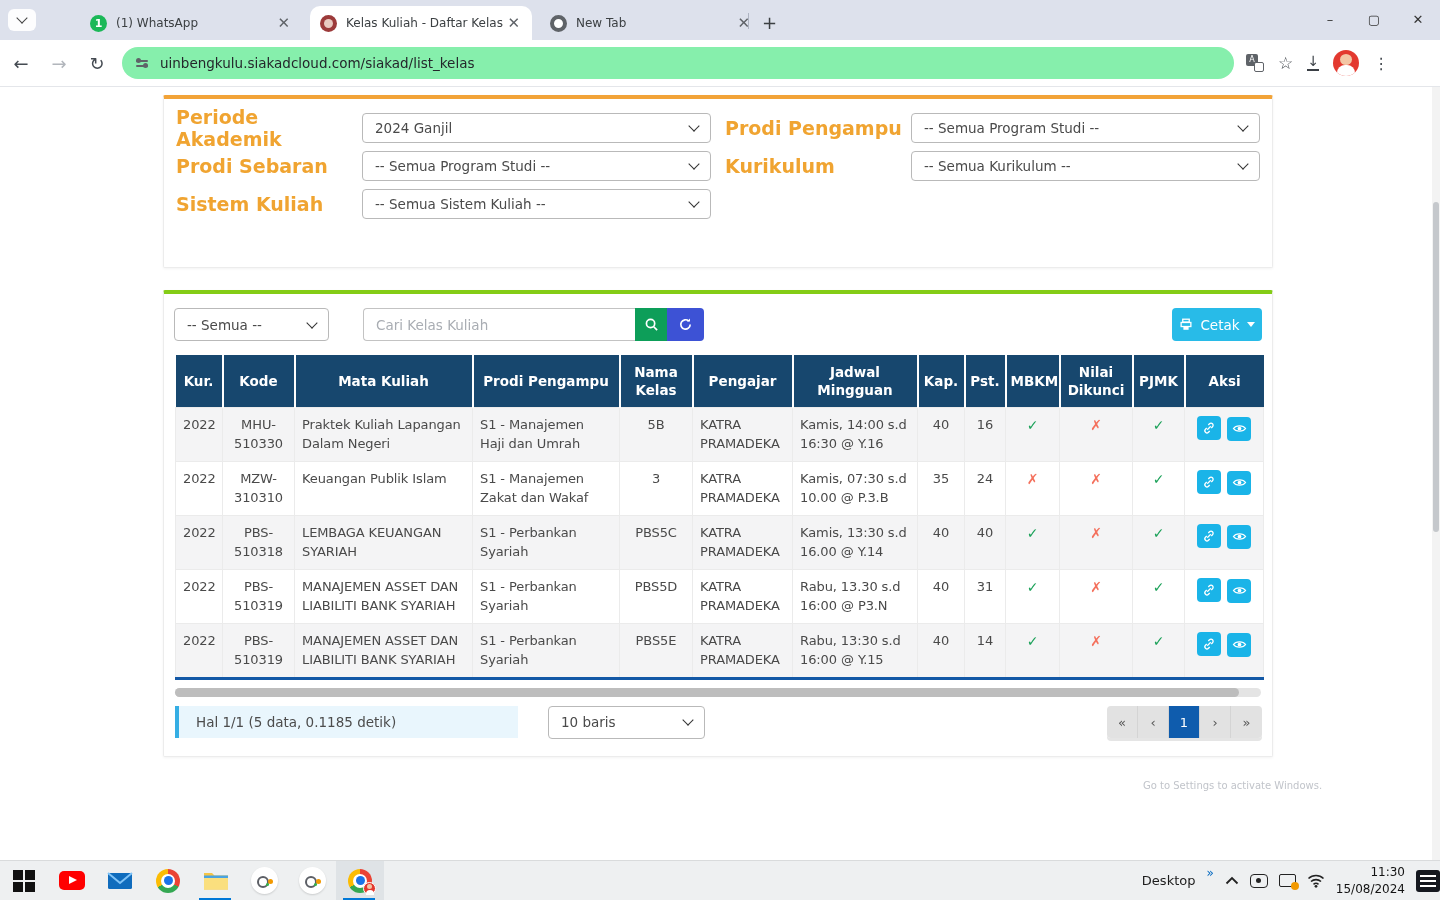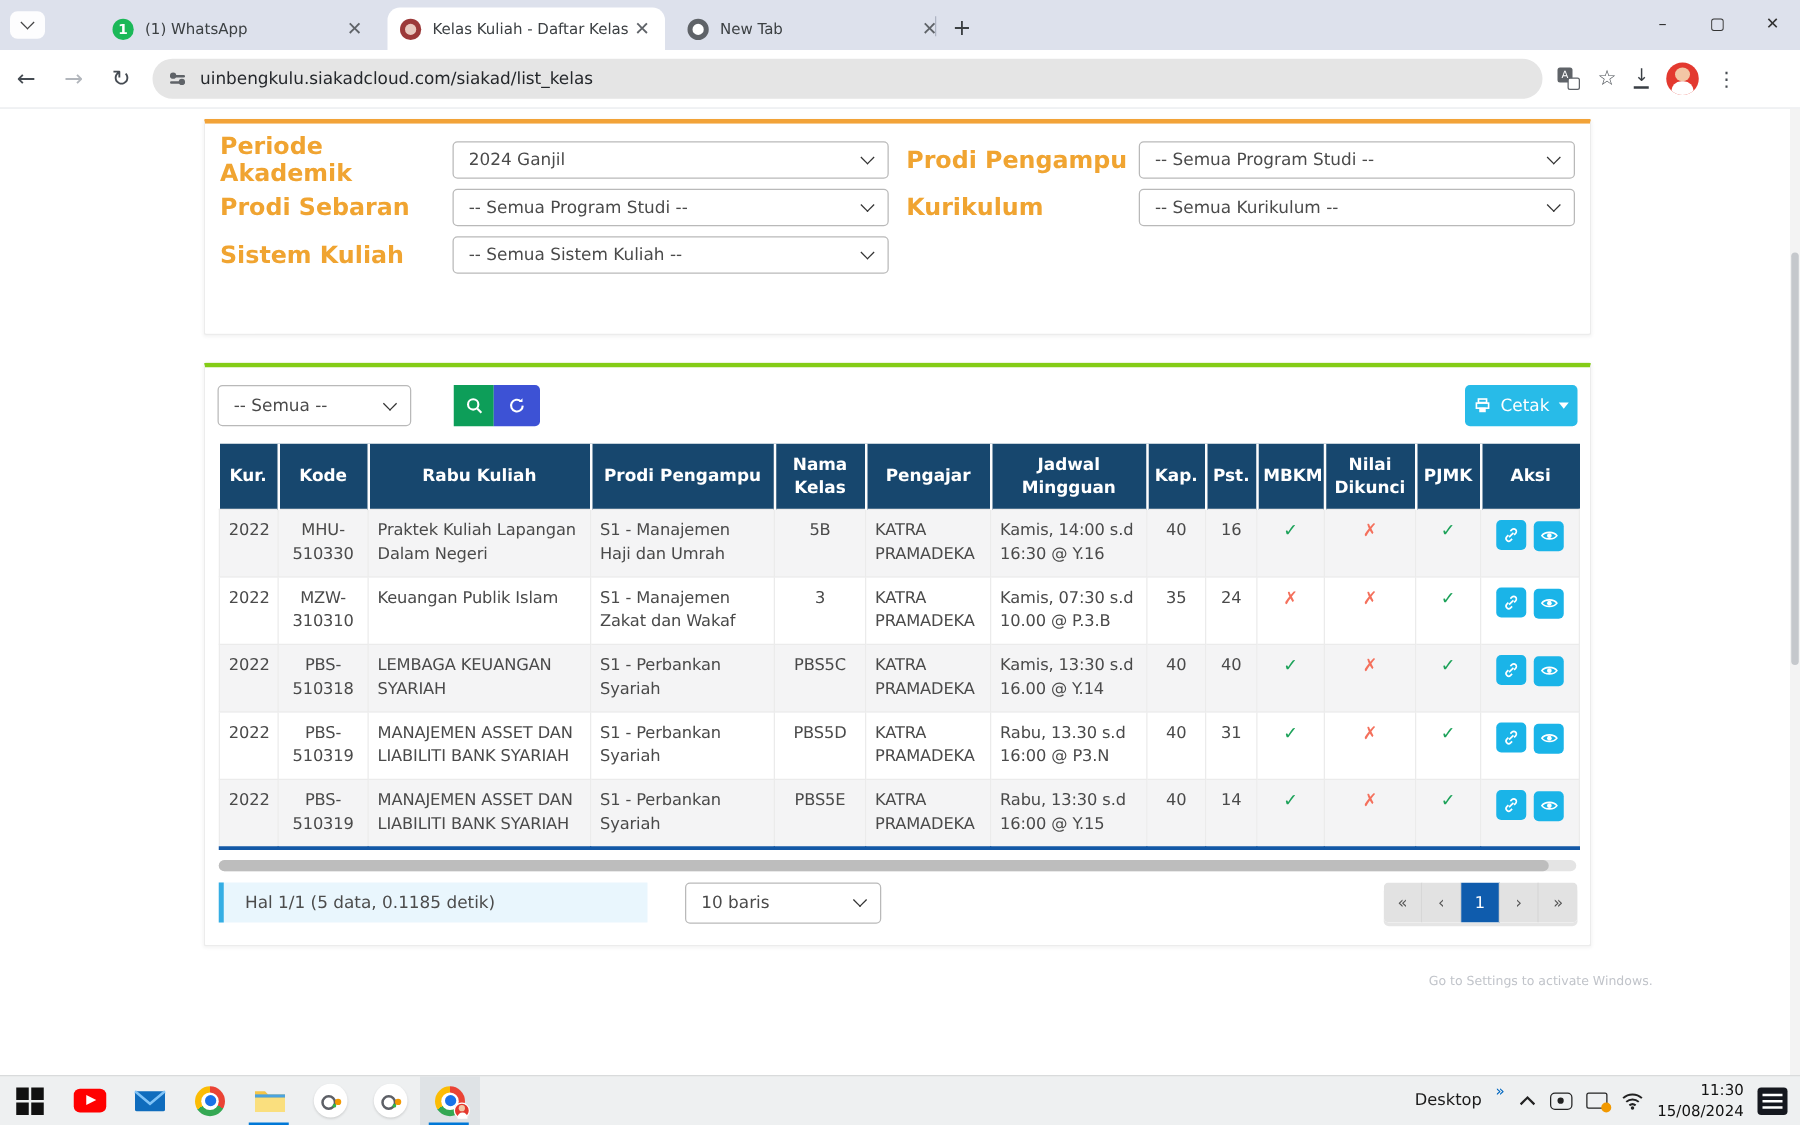--- a/index.html
+++ b/index.html
@@ -21,21 +21,21 @@
   .newtab-btn { position:absolute; left:762px; top:12px; font-size:18px; color:#3c4043; }
   .tab-sep { position:absolute; left:748px; top:13px; width:1px; height:16px; background:#aeb4c2; }
   .win-controls { position:absolute; right:0; top:4px; display:flex; }
   .win-controls div { width:44px; height:30px; display:flex; align-items:center; justify-content:center; font-size:13px; color:#333; }
   .chev-down { width:8px; height:8px; border-right:1.6px solid #444; border-bottom:1.6px solid #444; transform:rotate(45deg); margin-top:-4px; }
 
   
   .toolbar { position:absolute; top:40px; left:0; width:1440px; height:47px; background:#fff; border-bottom:1px solid #e4e6ea; display:flex; align-items:center; }
   .nav-ic { width:34px; height:34px; display:flex; align-items:center; justify-content:center; font-size:18px; color:#454b52; margin-left:4px; }
   .nav-ic.disabled { color:#b2b6bc; }
-  .omnibox { margin-left:8px; width:1112px; height:32px; background:#e5e5e5; border-radius:16px; display:flex; align-items:center; padding:0 14px; }
+  .omnibox { margin-left:8px; width:1112px; height:32px; background:#86efac; border-radius:16px; display:flex; align-items:center; padding:0 14px; }
   .site-ic { margin-right:12px; display:flex; flex-direction:column; gap:3px; }
   .site-ic i { display:block; width:12px; height:2px; background:#5f6368; border-radius:1px; position:relative; }
   .site-ic i:after { content:""; position:absolute; top:-1.5px; width:5px; height:5px; border-radius:50%; background:#5f6368; }
   .site-ic i:nth-child(1):after { left:0; } .site-ic i:nth-child(2):after { right:0; }
   .url-text { font-size:13.5px; color:#24272b; }
   .tb-right { display:flex; align-items:center; margin-left:12px; gap:14px; }
   .translate-ic { width:18px; height:18px; position:relative; }
   .translate-ic .b1 { position:absolute; left:0; top:0; width:12px; height:12px; background:#5f6368; border-radius:2px; color:#fff; font-size:8px; text-align:center; line-height:12px; }
   .translate-ic .b2 { position:absolute; right:0; bottom:0; width:10px; height:10px; border:1.6px solid #5f6368; border-radius:2px; background:#fff; }
   .star-ic { font-size:17px; color:#474c52; }
@@ -111,21 +111,21 @@
   .chrome-ic { width:24px; height:24px; border-radius:50%; background:conic-gradient(#ea4335 0 33%, #34a853 33% 66%, #fbbc05 66% 100%); position:relative; }
   .chrome-ic:before { content:""; position:absolute; left:5px; top:5px; width:14px; height:14px; border-radius:50%; background:#fff; }
   .chrome-ic:after { content:""; position:absolute; left:7.5px; top:7.5px; width:9px; height:9px; border-radius:50%; background:#1a73e8; }
   .key-circ { width:27px; height:27px; border-radius:50%; background:#fff; box-shadow:0 1px 2px rgba(0,0,0,.15); position:relative; }
   .key-circ:before { content:""; position:absolute; left:6px; top:9px; width:8px; height:8px; border:2.5px solid #5c5f66; border-radius:50%; }
   .key-circ:after { content:""; position:absolute; right:5px; top:12px; width:5px; height:5px; border-radius:50%; background:#f29900; box-shadow:-3px 3px 0 -1px #36b24a; }
   .chrome-avatar { position:absolute; right:8px; bottom:6px; width:13px; height:13px; border-radius:50%; background:#e3392f; border:1.5px solid #fff; }
   .chrome-avatar:before { content:""; position:absolute; left:3px; top:1.5px; width:5px; height:5px; border-radius:50%; background:#f3c6a5; }
   .chrome-avatar:after { content:""; position:absolute; left:1.5px; top:7px; width:8px; height:5px; border-radius:4px 4px 0 0; background:#fff; }
 
-  .tray { margin-left:auto; display:flex; align-items:center; gap:11px; padding-right:10px; }
+  .tray { margin-left:auto; display:flex; align-items:center; gap:11px; }
   .desktop-lbl { font-size:13px; color:#1c1c1c; }
   .tray-more { font-size:12px; color:#0067c0; transform:translateY(-8px); }
   .tray-cam { width:18px; height:14px; border:1.7px solid #222; border-radius:4px; position:relative; }
   .tray-cam:before { content:""; position:absolute; left:5px; top:3px; width:5px; height:5px; border-radius:50%; background:#222; }
   .tray-cast { width:17px; height:13px; border:1.7px solid #222; border-radius:2px; position:relative; }
   .tray-cast:after { content:""; position:absolute; right:-4px; bottom:-4px; width:8px; height:8px; border-radius:50%; background:#f29900; }
   .clock { text-align:right; font-size:12px; color:#141414; line-height:1.35; }
   .notif-ic { width:24px; height:22px; background:#15181f; border-radius:3px; position:relative; }
   .notif-ic:before { content:""; position:absolute; left:4px; top:5px; width:16px; height:2px; background:#fff; box-shadow:0 5px 0 #fff, 0 10px 0 #fff; }
 </style>
@@ -234,20 +234,21 @@
     </div>
   </div>
 
   <div class="panel table-panel">
     <div class="tp-toolbar">
       <div class="sel scope-sel">
         <span>-- Semua --</span>
           <span class="chev-down"></span>
       </div>
       <div class="search-wrap">
+        <input class="search-input" placeholder="Cari Kelas Kuliah" style="">
         <button class="btn-search">
           <svg width="15" height="15" viewBox="0 0 16 16">
               <circle cx="7" cy="7" r="4.4" fill="none" stroke="#fff" stroke-width="1.8"></circle>
               <path d="M10.4 10.4 L14 14" stroke="#fff" stroke-width="1.8"></path>
             </svg>
         </button>
         <button class="btn-refresh">
           <svg width="15" height="15" viewBox="0 0 16 16">
               <path d="M13 8a5 5 0 1 1-1.6-3.7" fill="none" stroke="#fff" stroke-width="1.8"></path>
               <path d="M12.8 1.6 L12.8 4.8 L9.6 4.8 Z" fill="#fff"></path>
@@ -278,21 +279,21 @@
           <col style="width: 41px;">
           <col style="width: 54px;">
           <col style="width: 73px;">
           <col style="width: 52px;">
           <col style="width: 79px;">
         </colgroup>
       <thead>
           <tr id="thead-row">
             <th>Kur.</th>
             <th>Kode</th>
-            <th>Rabu Kuliah</th>
+            <th>Mata Kuliah</th>
             <th>Prodi Pengampu</th>
             <th>Nama Kelas</th>
             <th>Pengajar</th>
             <th>Jadwal Mingguan</th>
             <th>Kap.</th>
             <th>Pst.</th>
             <th>MBKM</th>
             <th>Nilai Dikunci</th>
             <th>PJMK</th>
             <th>Aksi</th>

